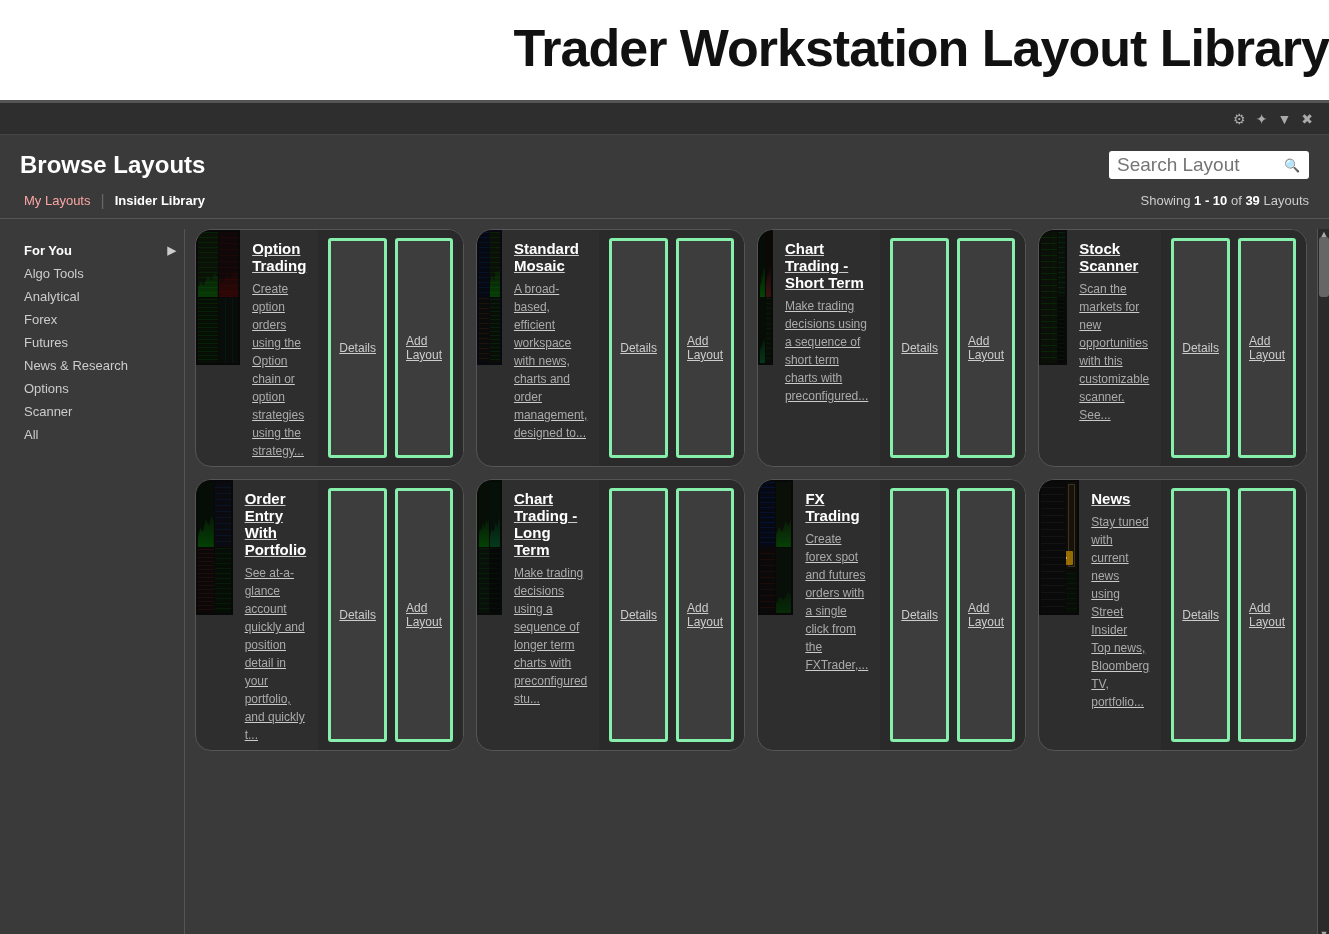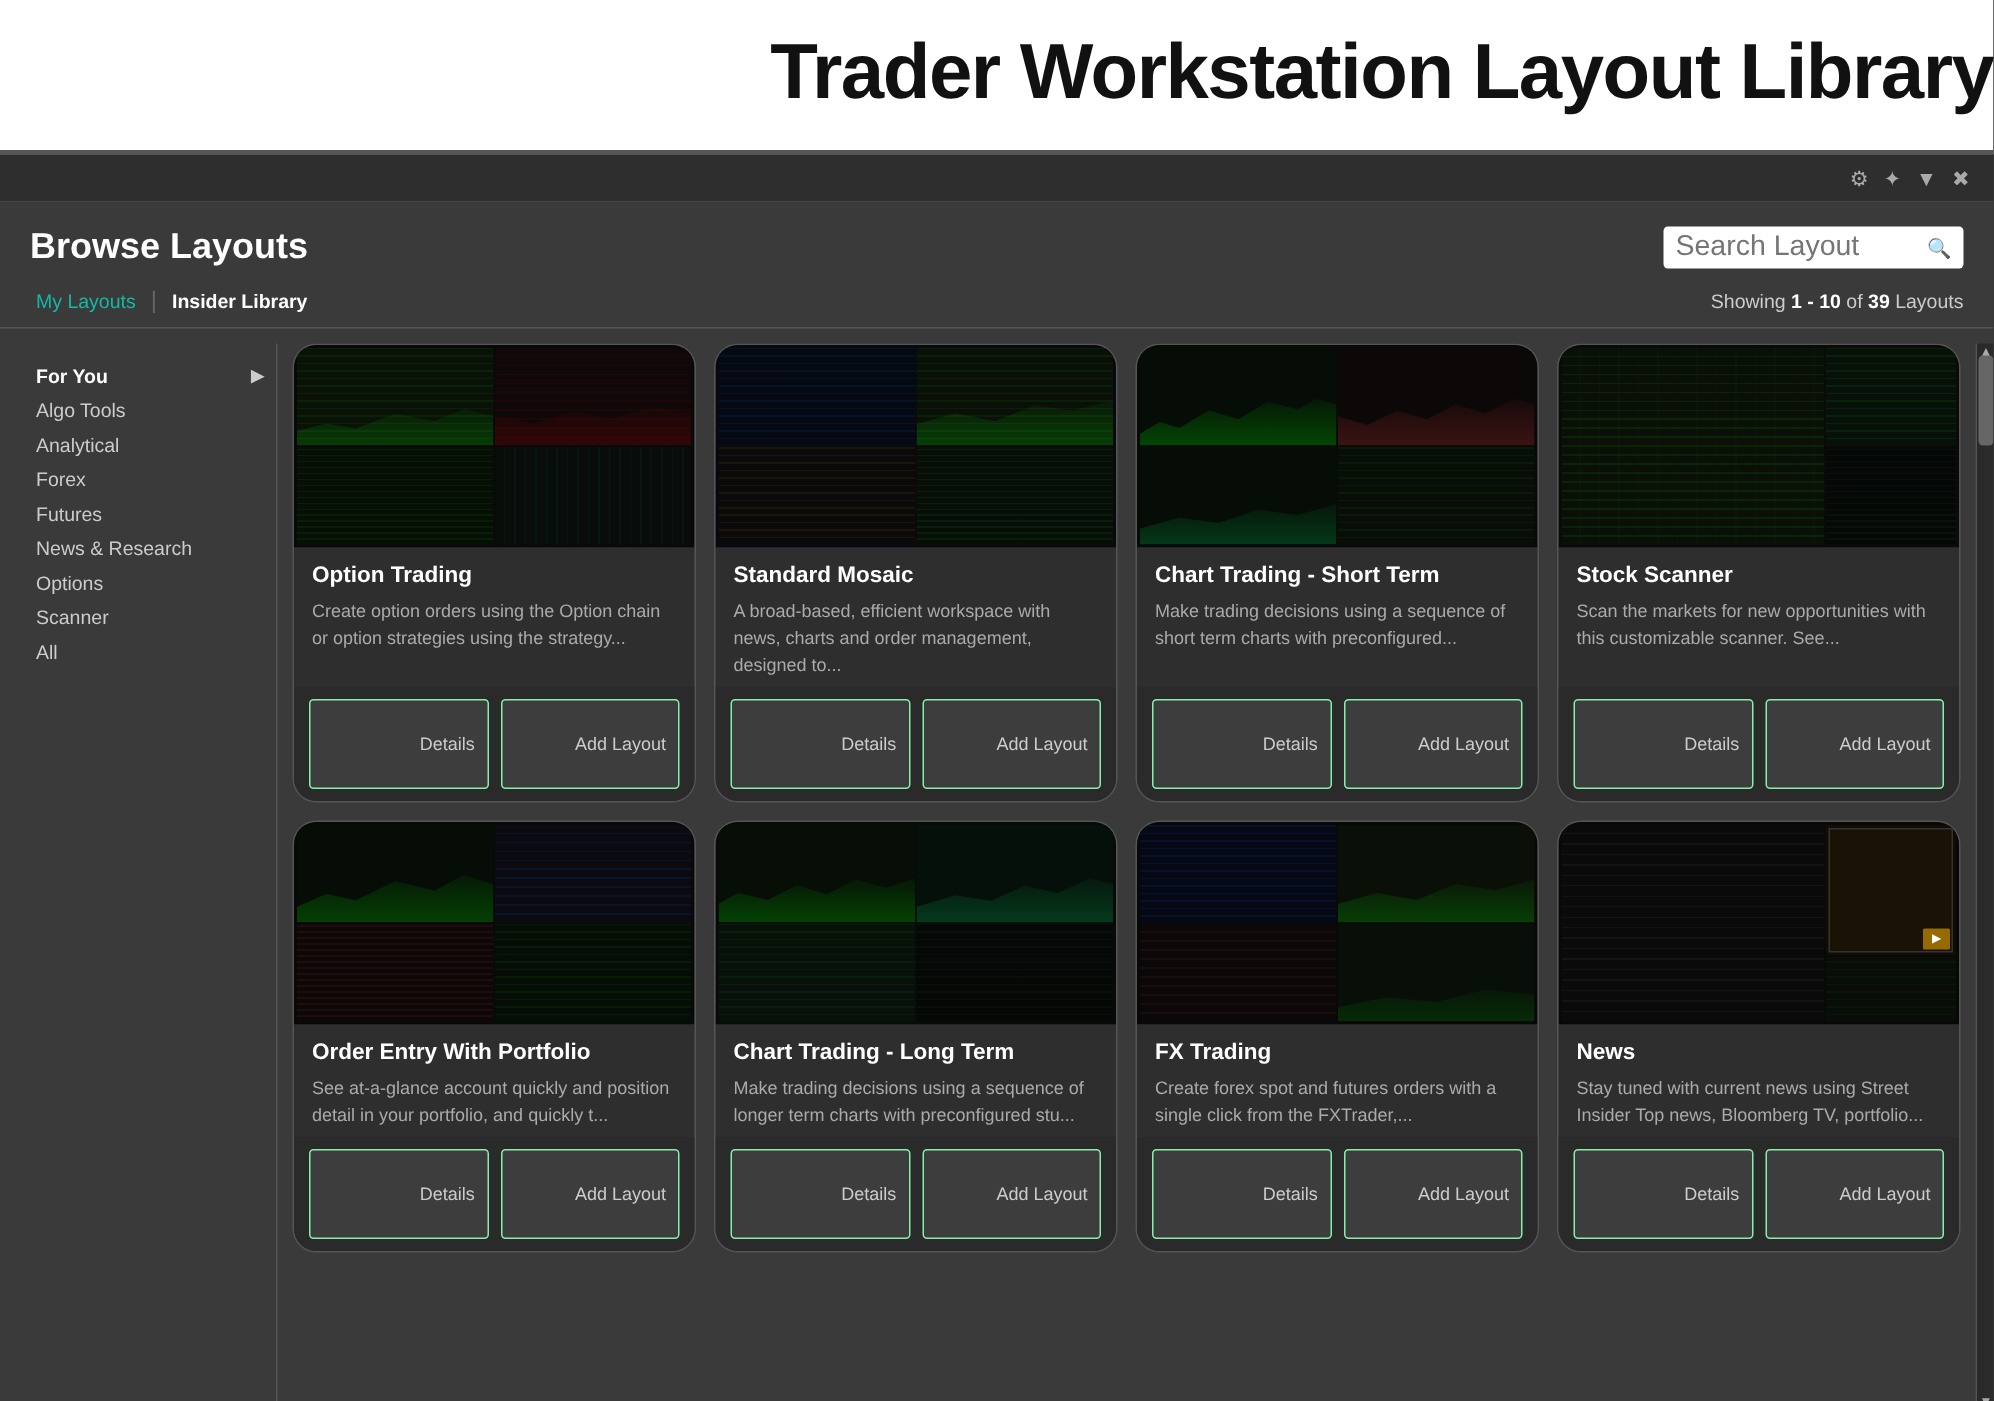--- a/index.html
+++ b/index.html
@@ -78,21 +78,21 @@
     #tabs-row {
       display: flex;
       align-items: center;
       justify-content: space-between;
       padding: 4px 20px 8px 20px;
       border-bottom: 1px solid #555;
     }
     #tabs-left { display: flex; align-items: center; gap: 6px; }
     .tab-item {
       font-size: 13px;
-      color: #14b8a6;
+      color: #fca5a5;
       cursor: pointer;
       padding: 2px 4px;
     }
     .tab-item.active { color: #fff; font-weight: bold; }
     .tab-divider { color: #666; }
     #showing-text { font-size: 13px; color: #ccc; }
     #showing-text strong { color: #fff; }
 
     
     #content-area {
@@ -133,21 +133,21 @@
       grid-template-columns: repeat(4, 1fr);
       gap: 12px;
       margin-bottom: 12px;
     }
     .card {
       background: #2e2e2e;
       border: 1px solid #555;
       border-radius: 16px;
       overflow: hidden;
       display: flex;
-      flex-direction: column;
+      text-decoration: underline;
     }
     .card-thumb {
       width: 100%;
       height: 135px;
       background: #111;
       position: relative;
       overflow: hidden;
     }
 
     .card-body {
@@ -170,27 +170,27 @@
     }
     .card-actions {
       display: flex;
       gap: 8px;
       padding: 8px 10px;
       background: #2a2a2a;
     }
     .btn-details, .btn-add-layout {
       flex: 1;
       padding: 22px 8px;
-      border: 1px solid #86efac;
+      border: 3px solid #86efac;
       background: #3d3d3d;
       color: #ccc;
       font-size: 12px;
       cursor: pointer;
       border-radius: 3px;
-      text-align: right;
+      text-align: left;
     }
 
     
     #scroll-track {
       width: 12px;
       background: #2a2a2a;
       border-left: 1px solid #555;
       position: relative;
     }
     .scroll-thumb {

